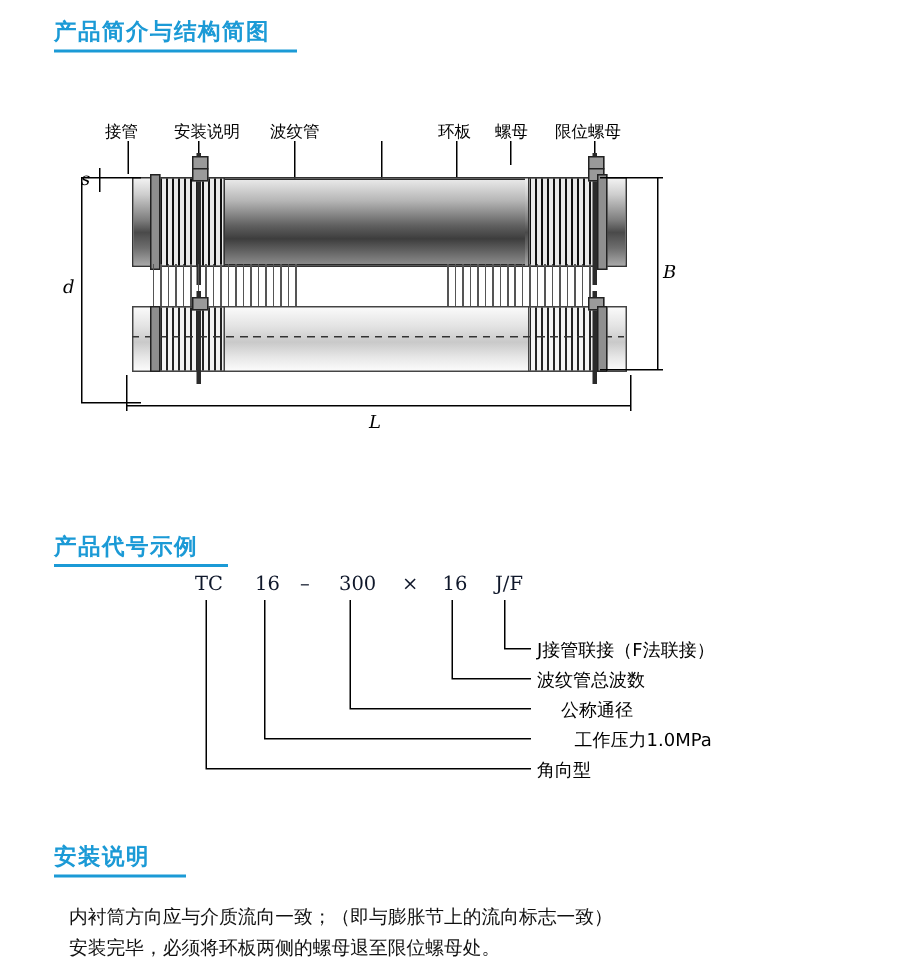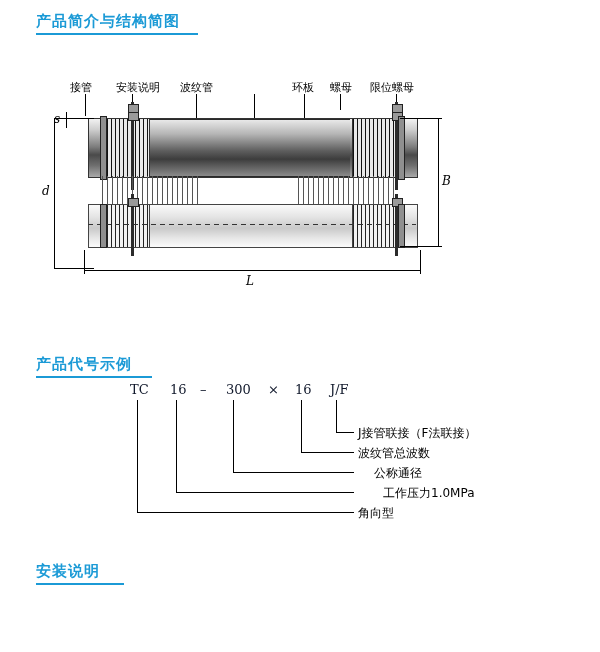--- a/index.html
+++ b/index.html
@@ -232,14 +232,18 @@
     <div class="desc" style="left:238px;top:43px;">J接管联接（F法联接）</div>
     <div class="desc" style="left:238px;top:63px;">波纹管总波数</div>
     <div class="desc" style="left:238px;top:83px;margin-left:16px;">公称通径</div>
     <div class="desc" style="left:224px;top:103px;margin-left:39px;">工作压力1.0MPa</div>
     <div class="desc" style="left:238px;top:123px;">角向型</div>
   </div>
 
   <div class="sec-title" id="t3">安装说明</div>
   <div class="sec-underline" id="u3"></div>
 
+  <div class="note">
+    <div>内衬筒方向应与介质流向一致；（即与膨胀节上的流向标志一致）</div>
+    <div>安装完毕，必须将环板两侧的螺母退至限位螺母处。</div>
+  </div>
 
 </div>
 
 </body></html>

